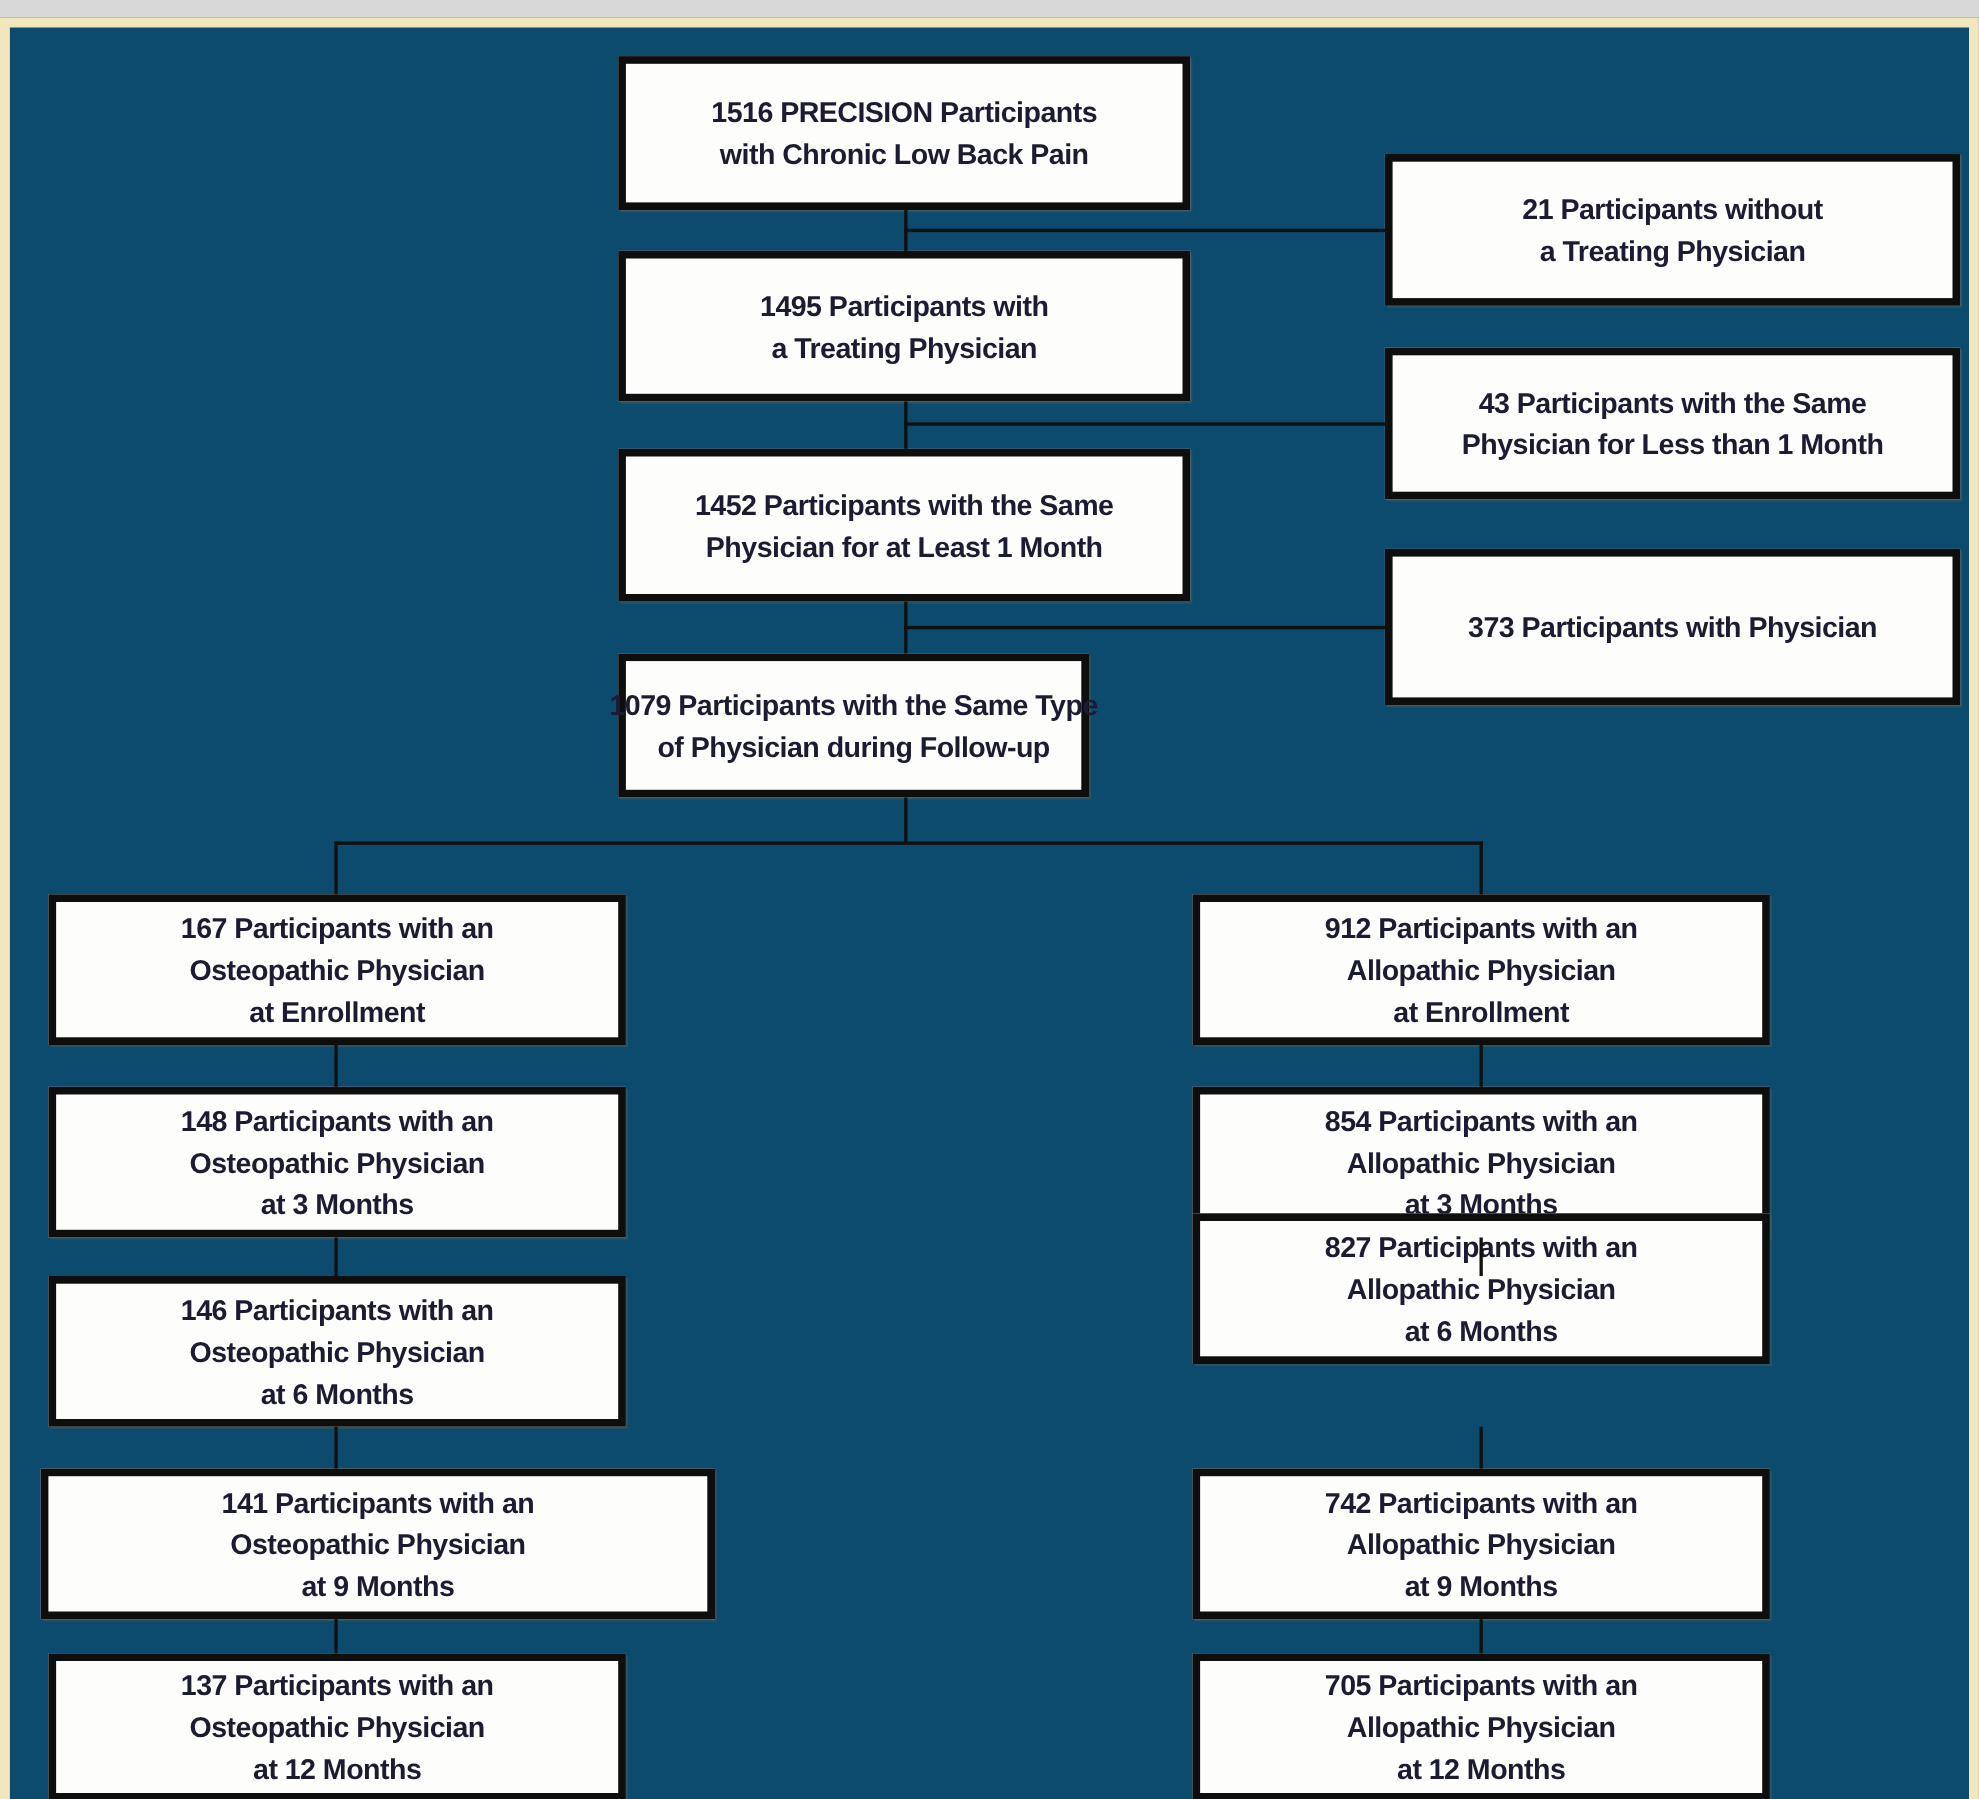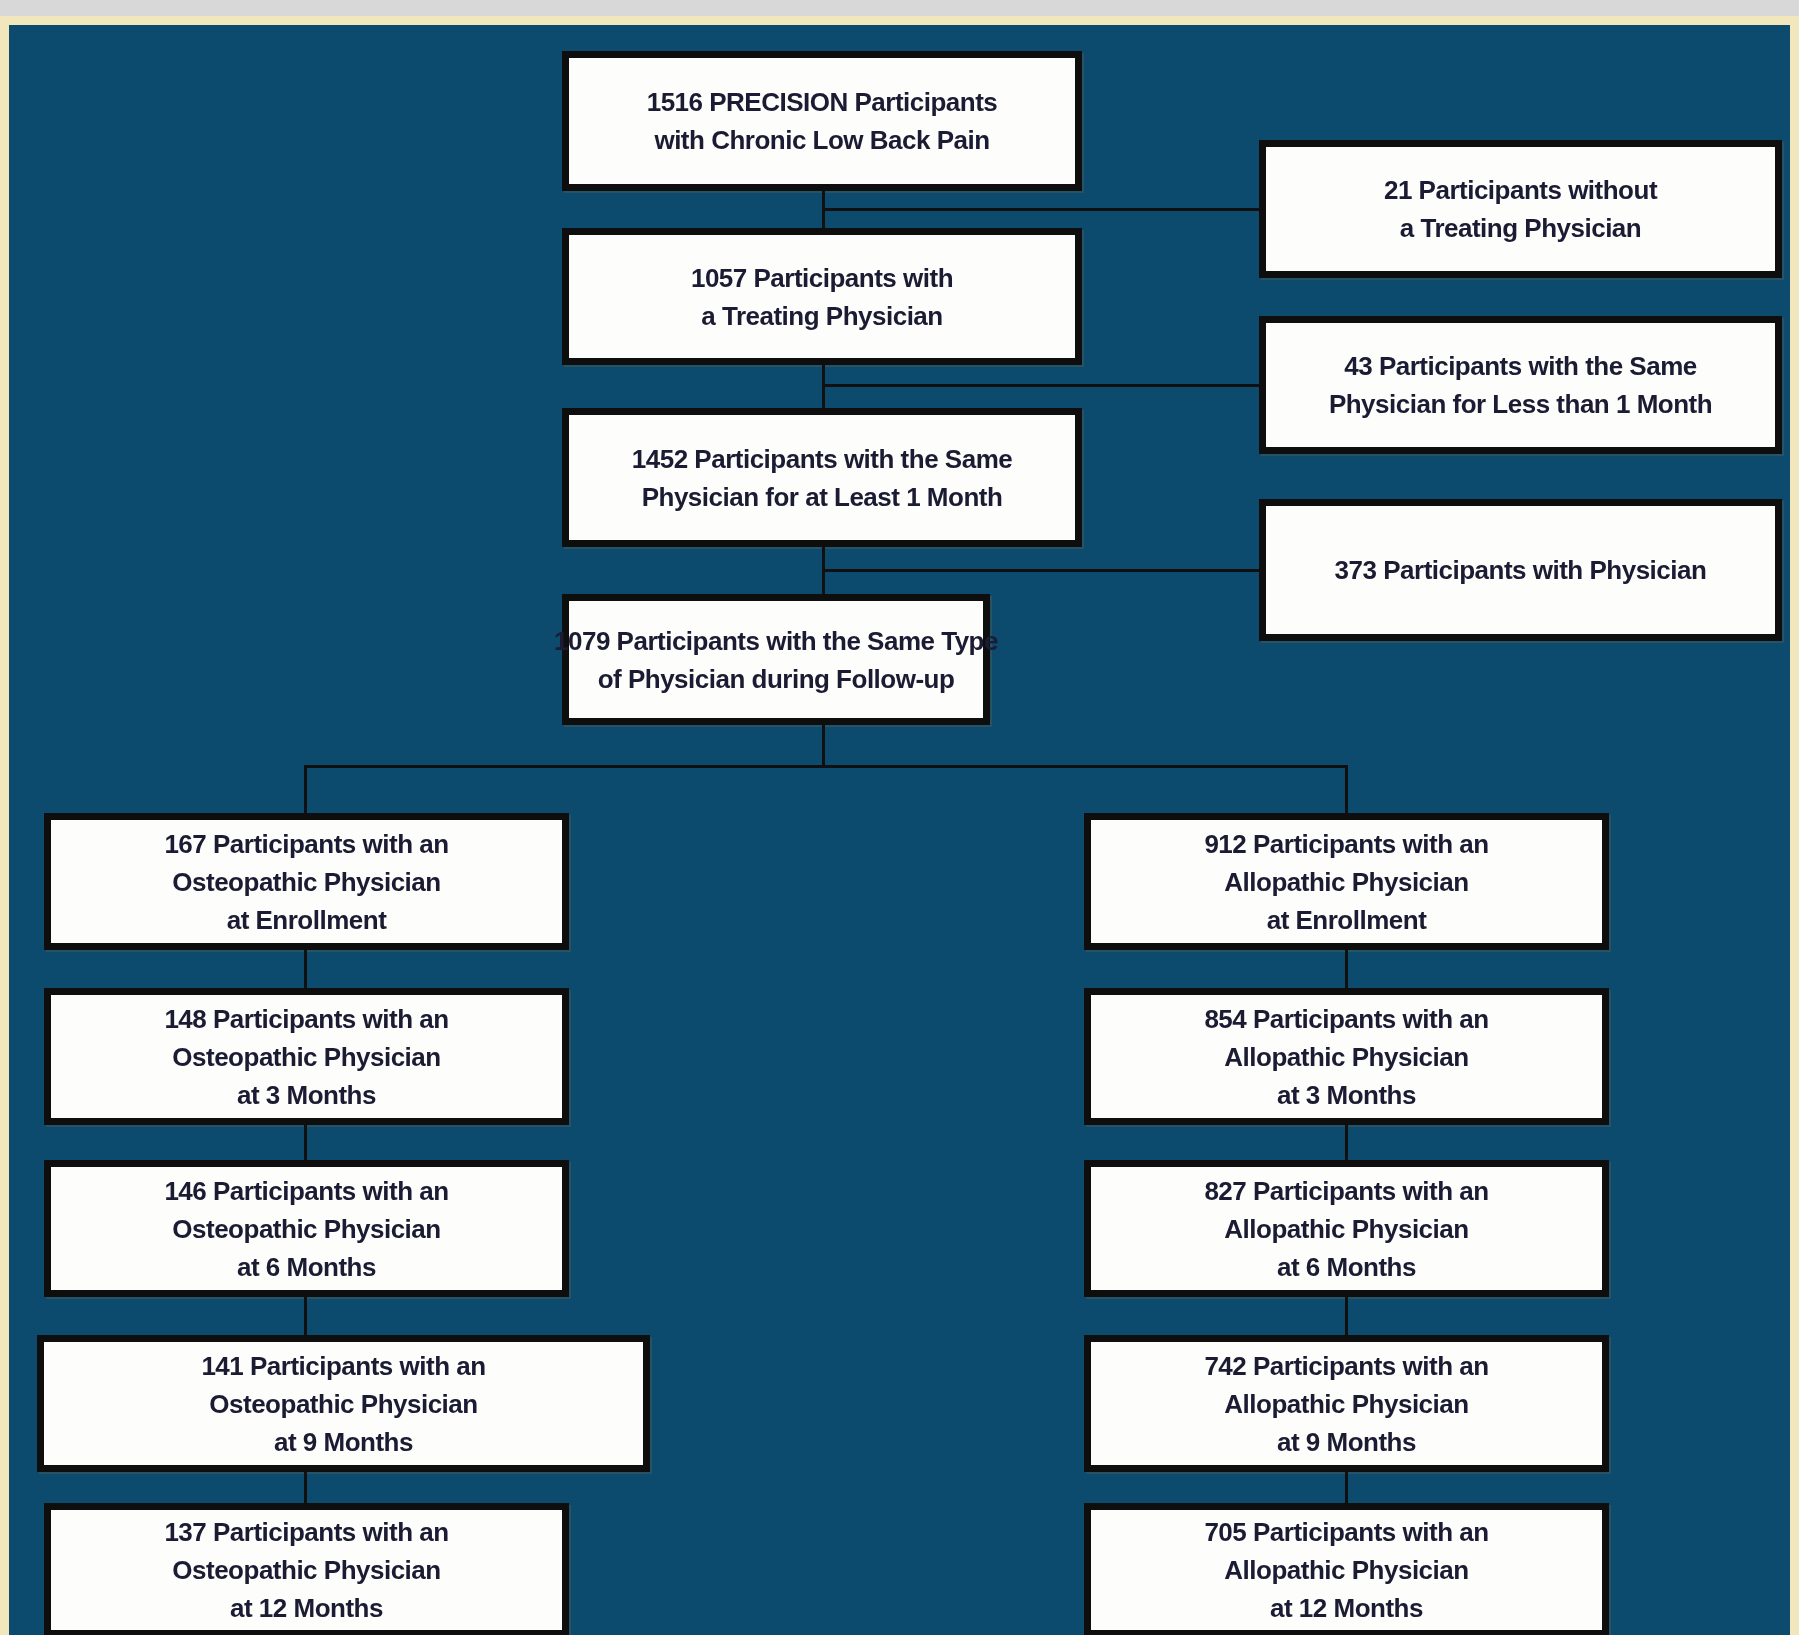--- a/index.html
+++ b/index.html
@@ -37,21 +37,21 @@
 <body>
 
 <div id="canvas">
 
   <div class="box" style="left:553px;top:26px;width:520px;height:140px">
     <span class="ln">1516 PRECISION Participants</span>
     <span class="ln">with Chronic Low Back Pain</span>
   </div>
 
   <div class="box" style="left:553px;top:203px;width:520px;height:137px">
-    <span class="ln">1057 Participants with</span>
+    <span class="ln">1495 Participants with</span>
     <span class="ln">a Treating Physician</span>
   </div>
 
   <div class="box" style="left:553px;top:383px;width:520px;height:139px">
     <span class="ln">1452 Participants with the Same</span>
     <span class="ln">Physician for at Least 1 Month</span>
   </div>
 
   <div class="box" style="left:553px;top:569px;width:428px;height:131px">
     <span class="ln">1079 Participants with the Same Type</span>
@@ -107,21 +107,21 @@
     <span class="ln">Allopathic Physician</span>
     <span class="ln">at Enrollment</span>
   </div>
 
   <div class="box" style="left:1075px;top:963px;width:525px;height:137px">
     <span class="ln">854 Participants with an</span>
     <span class="ln">Allopathic Physician</span>
     <span class="ln">at 3 Months</span>
   </div>
 
-  <div class="box" style="left:1075px;top:1135px;width:525px;height:137px">
+  <div class="box" style="left:1075px;top:1078px;width:525px;height:137px">
     <span class="ln">827 Participants with an</span>
     <span class="ln">Allopathic Physician</span>
     <span class="ln">at 6 Months</span>
   </div>
 
   <div class="box" style="left:1075px;top:1310px;width:525px;height:137px">
     <span class="ln">742 Participants with an</span>
     <span class="ln">Allopathic Physician</span>
     <span class="ln">at 9 Months</span>
   </div>

